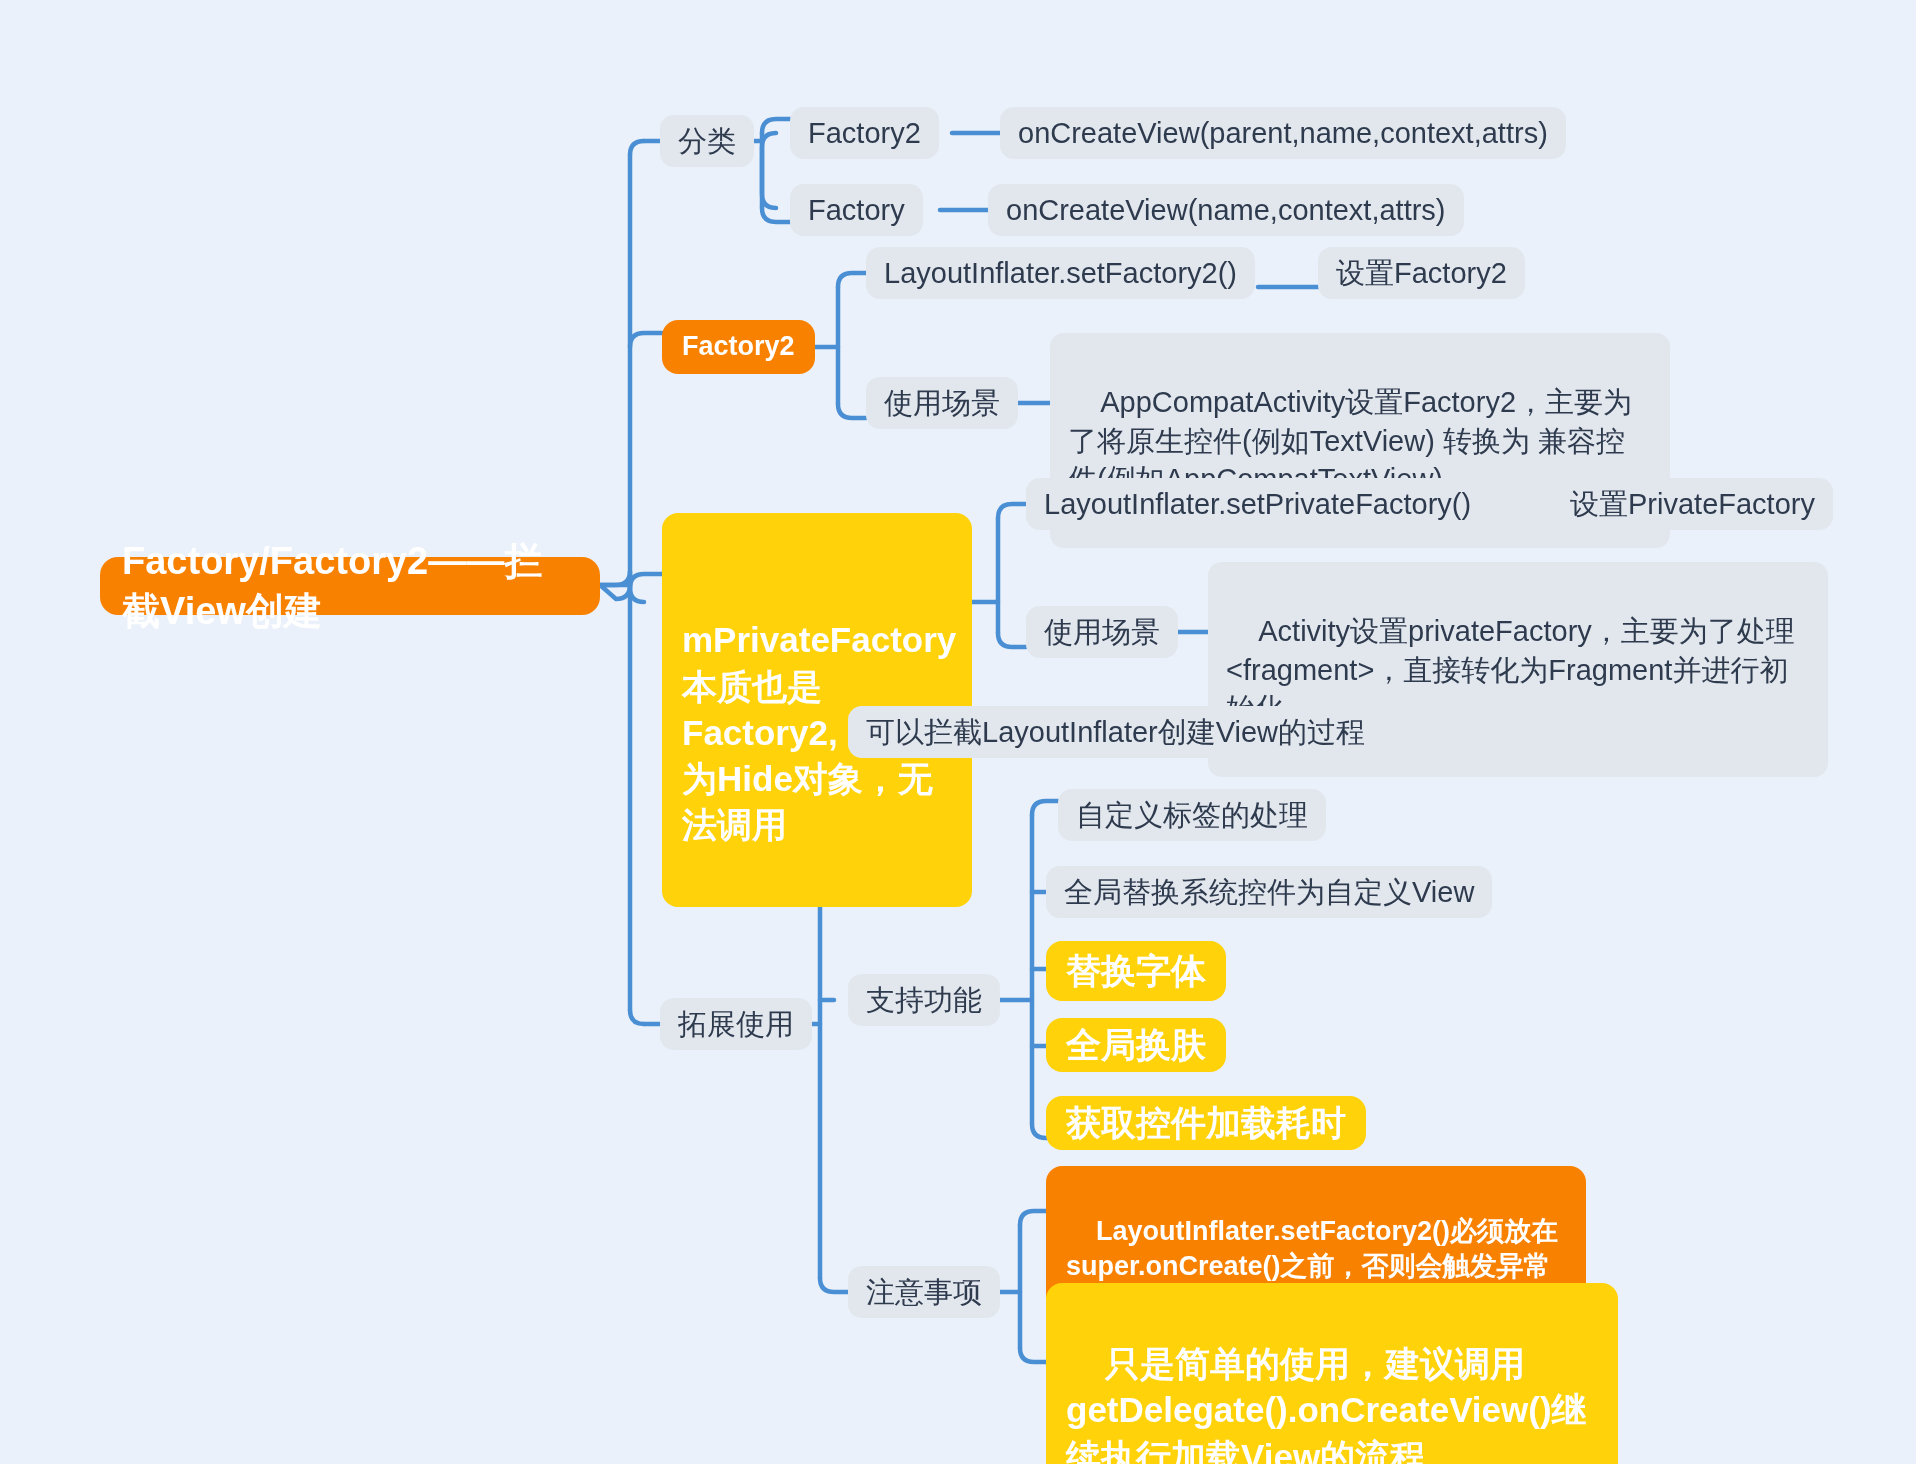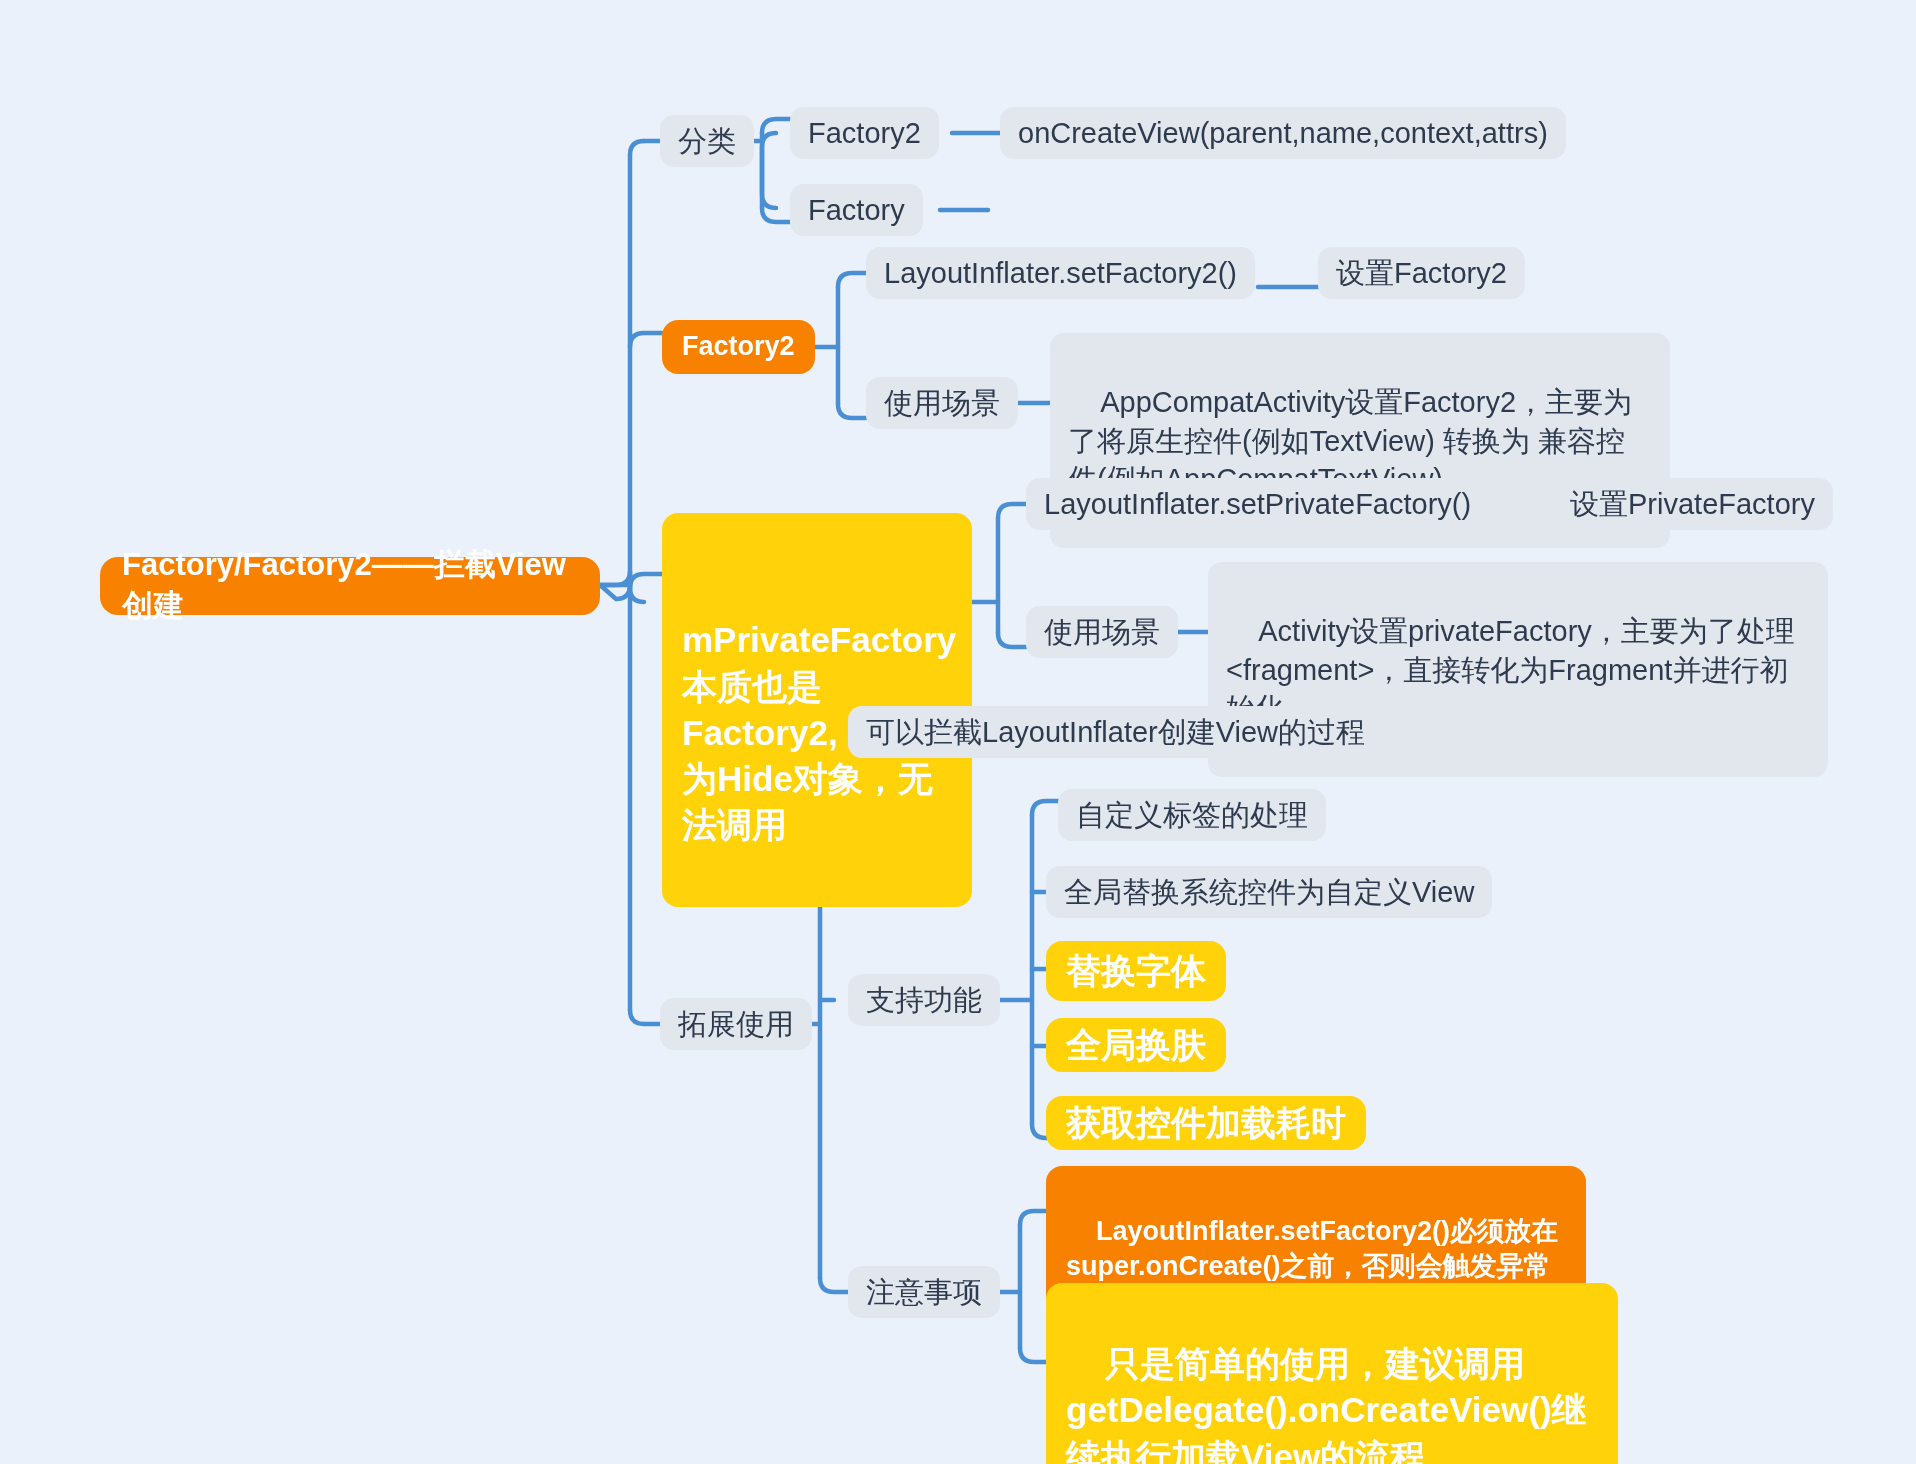--- a/index.html
+++ b/index.html
@@ -51,21 +51,21 @@
   }
   .node.yellow {
     background: #ffd20a;
     color: #ffffff;
     font-weight: bold;
     font-size: 35px;
     padding: 10px 20px;
     border-radius: 16px;
   }
   .node.root {
-    font-size: 31px;
+    font-size: 38px;
     border-radius: 18px;
     padding: 28px 22px;
   }
   .node.multiline {
     display: block;
     padding-top: 12px;
     padding-bottom: 12px;
   }
 </style>
 </head>
@@ -154,20 +154,23 @@
   </div>
 
   <div class="node plain" style="left:1000px; top:107px; height:52px;">
     <span>onCreateView(parent,name,context,attrs)</span>
   </div>
 
   <div class="node plain" style="left:790px; top:184px; height:52px;">
     <span>Factory</span>
   </div>
 
+  <div class="node plain" style="left:988px; top:184px; height:52px;">
+    <span>onCreateView(name,context,attrs)</span>
+  </div>
 
   <div class="node orange" style="left:662px; top:320px; height:54px;">
     <span>Factory2</span>
   </div>
 
   <div class="node plain" style="left:866px; top:247px; height:52px;">
     <span>LayoutInflater.setFactory2()</span>
   </div>
 
   <div class="node plain" style="left:1318px; top:247px; height:52px;">

